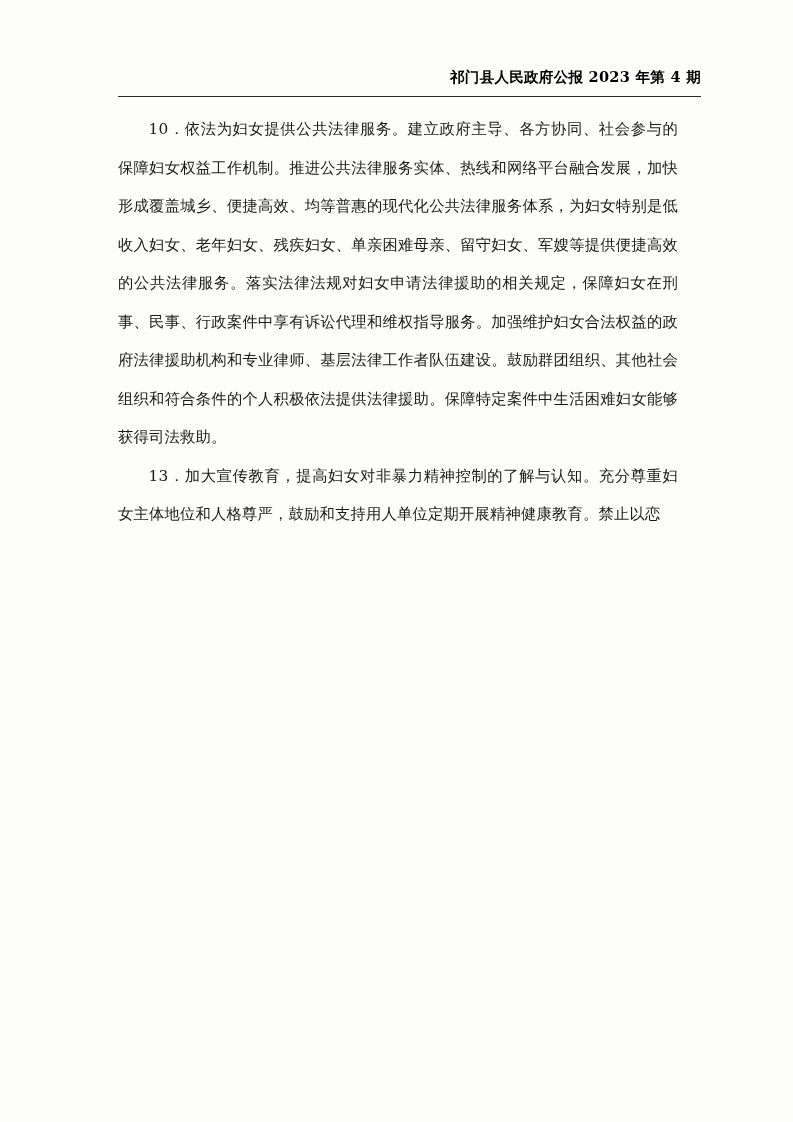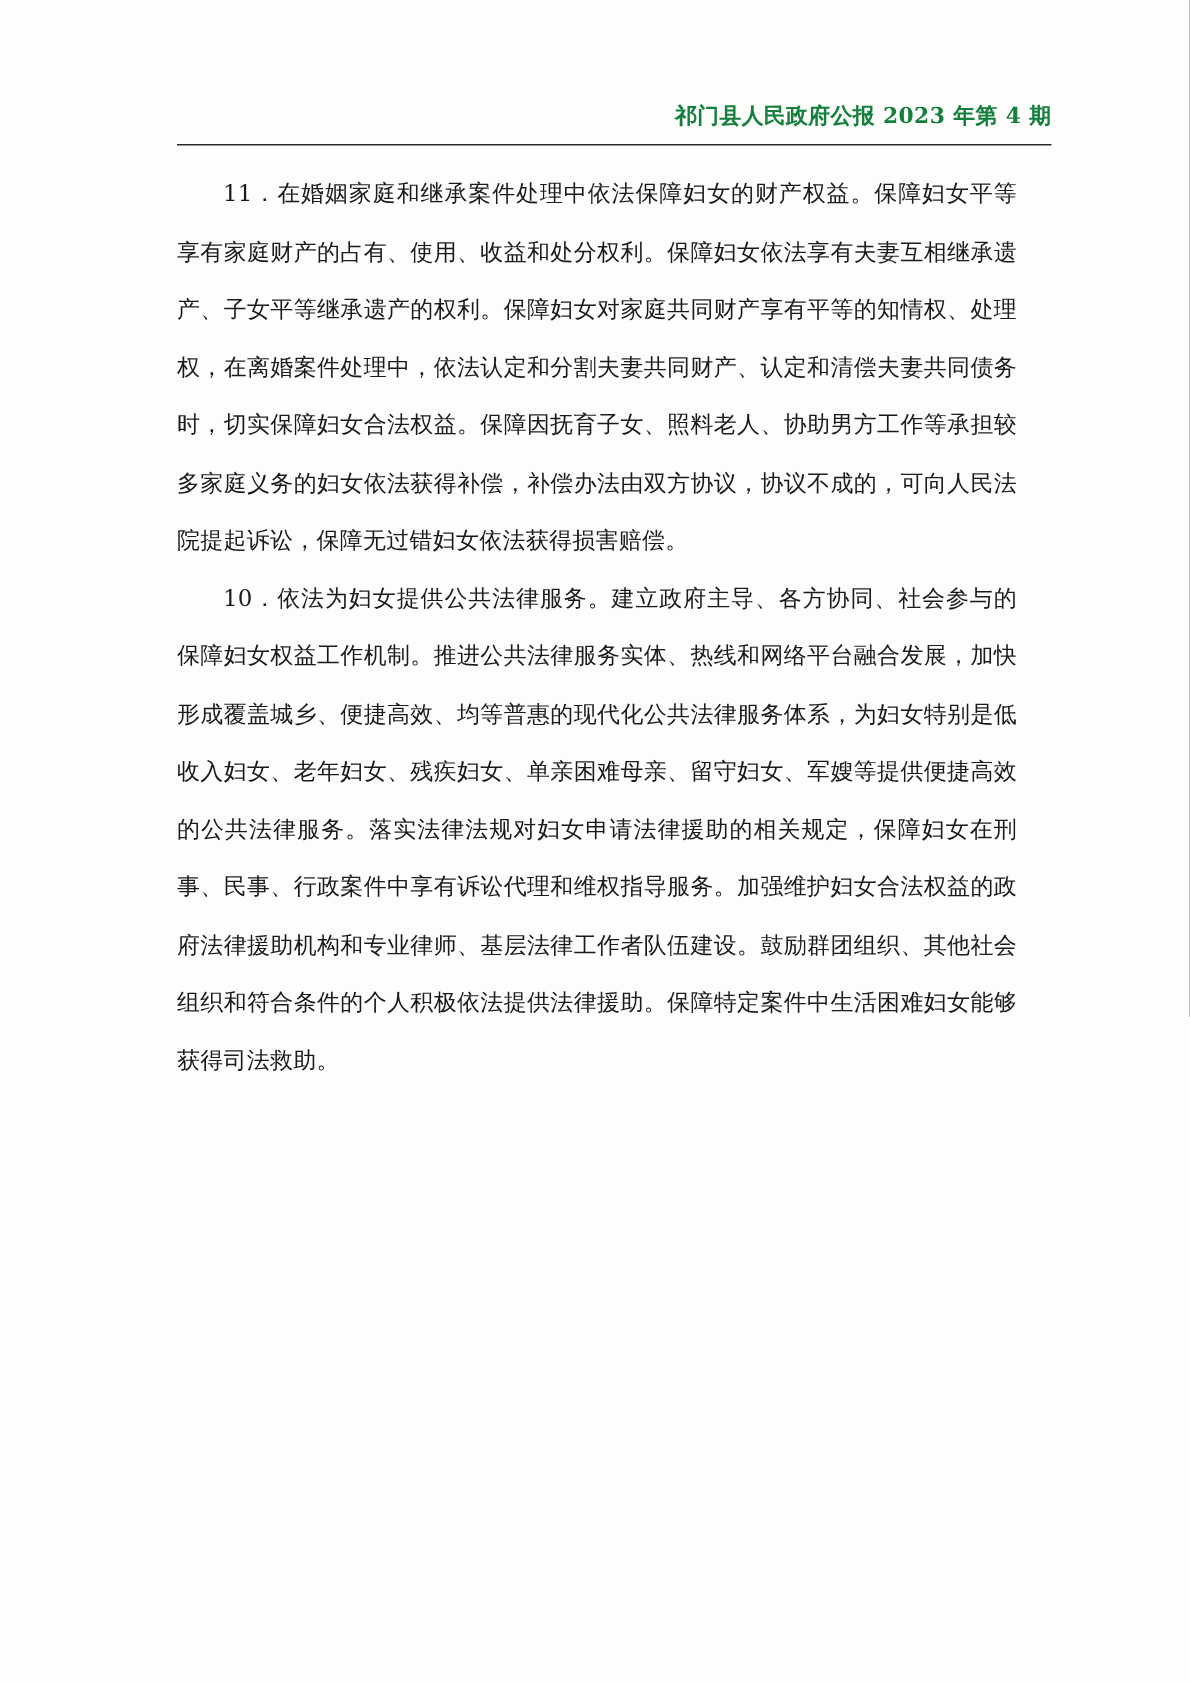--- a/index.html
+++ b/index.html
@@ -31,21 +31,21 @@
     z-index: 2;
   }
 
   .header {
     position: absolute;
     top: 68px;
     right: 92px;
     font-size: 14.5px;
     letter-spacing: 0.3px;
     font-weight: 600;
-    color: #15803d;
+    color: #000000;
     white-space: nowrap;
   }
   .header-rule {
     position: absolute;
     top: 96px;
     left: 118px;
     right: 92px;
     height: 1px;
     background: #2a2a2a;
   }
@@ -74,18 +74,18 @@
 <body>
 
 <div class="page">
   <div class="content">
 
     <div class="header">祁门县人民政府公报 2023 年第 4 期</div>
 
     <div class="header-rule"></div>
 
     <div class="body-block">
-      <p class="para indent">11．在婚姻家庭和继承案件处理中依法保障妇女的财产权益。保障妇女平等享有家庭财产的占有、使用、收益和处分权利。保障妇女依法享有夫妻互相继承遗产、子女平等继承遗产的权利。保障妇女对家庭共同财产享有平等的知情权、处理权，在离婚案件处理中，依法认定和分割夫妻共同财产、认定和清偿夫妻共同债务时，切实保障妇女合法权益。保障因抚育子女、照料老人、协助男方工作等承担较多家庭义务的妇女依法获得补偿，补偿办法由双方协议，协议不成的，可向人民法院提起诉讼，保障无过错妇女依法获得损害赔偿。</p>
       <p class="para indent">10．依法为妇女提供公共法律服务。建立政府主导、各方协同、社会参与的保障妇女权益工作机制。推进公共法律服务实体、热线和网络平台融合发展，加快形成覆盖城乡、便捷高效、均等普惠的现代化公共法律服务体系，为妇女特别是低收入妇女、老年妇女、残疾妇女、单亲困难母亲、留守妇女、军嫂等提供便捷高效的公共法律服务。落实法律法规对妇女申请法律援助的相关规定，保障妇女在刑事、民事、行政案件中享有诉讼代理和维权指导服务。加强维护妇女合法权益的政府法律援助机构和专业律师、基层法律工作者队伍建设。鼓励群团组织、其他社会组织和符合条件的个人积极依法提供法律援助。保障特定案件中生活困难妇女能够获得司法救助。</p>
+      <p class="para indent">13．加大宣传教育，提高妇女对非暴力精神控制的了解与认知。充分尊重妇女主体地位和人格尊严，鼓励和支持用人单位定期开展精神健康教育。禁止以恋</p>
     </div>
 
   </div>
 </div>
 
 </body></html>

